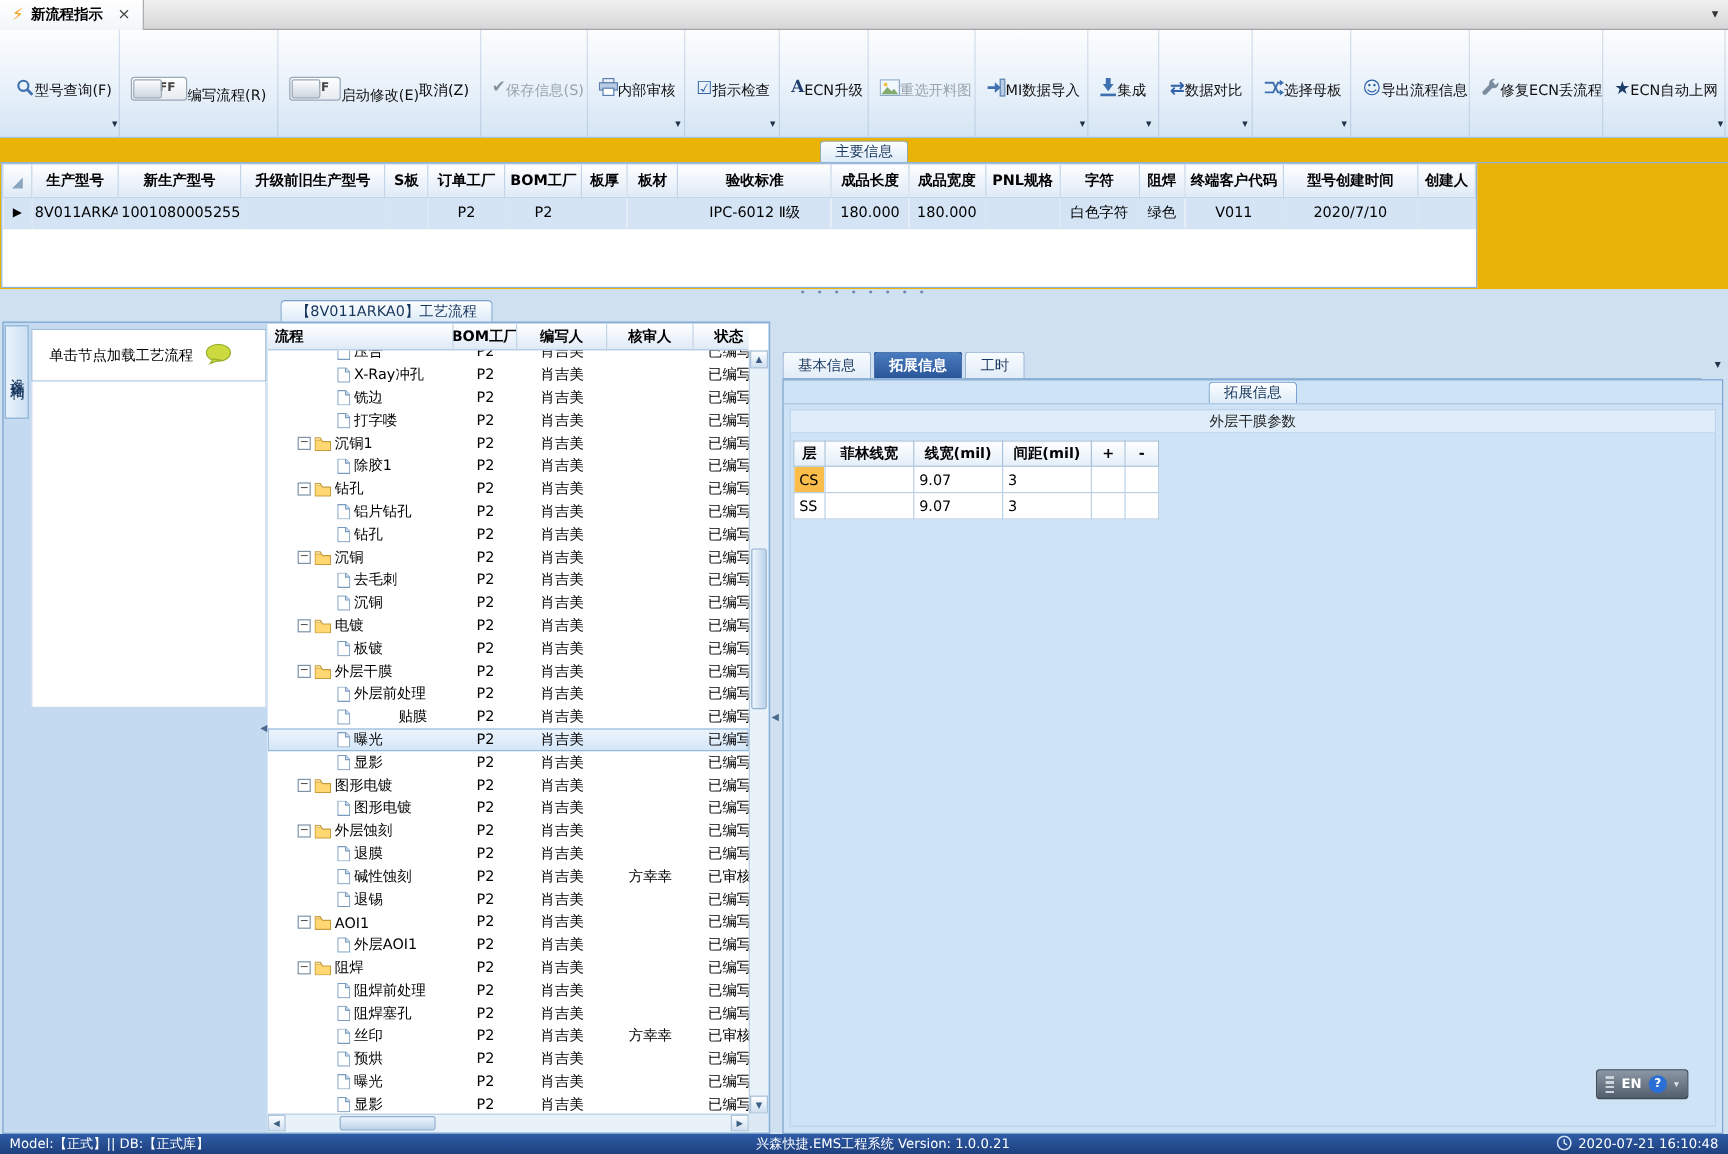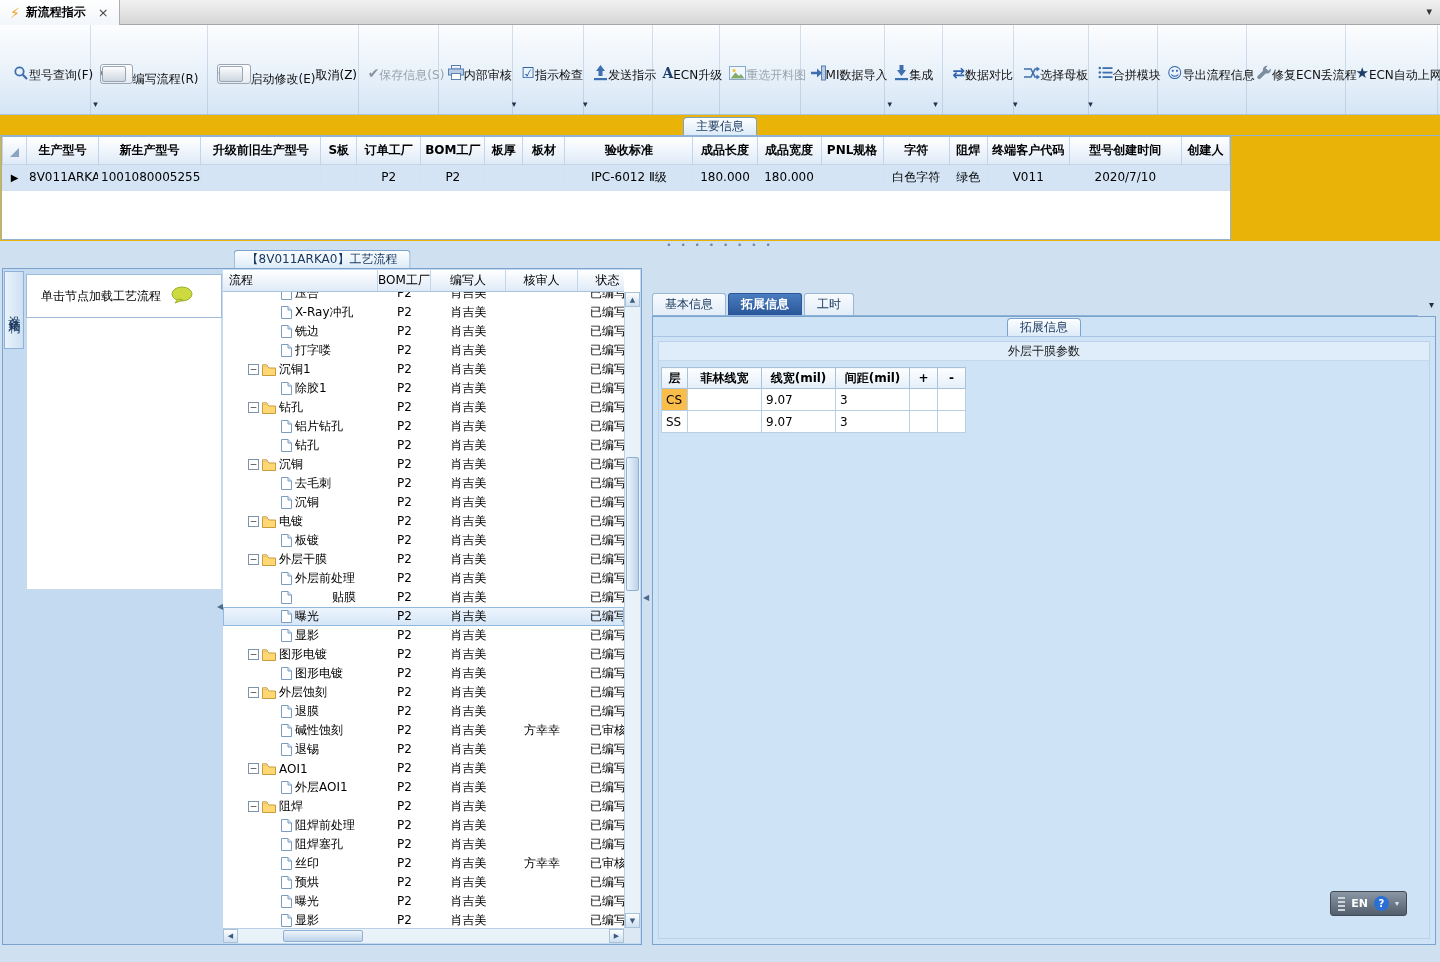--- a/index.html
+++ b/index.html
@@ -51,21 +51,21 @@
 .flow-panel{position:absolute;top:250px;left:2px;width:640px;bottom:17px;}
 .panel-body{position:absolute;top:18px;left:0;right:0;bottom:0;border:1px solid #7aa2cc;background:#c3daf0;overflow:hidden;}
 .side-tab{position:absolute;left:1px;top:2px;width:20px;height:78px;background:linear-gradient(90deg,#eaf3fc,#cde0f2);border:1px solid #8fb3d6;color:#17365d;writing-mode:vertical-rl;text-orientation:upright;display:flex;align-items:center;justify-content:center;letter-spacing:2px;font-size:12px;cursor:pointer;}
 .hint-box{position:absolute;left:23px;top:5px;width:196px;height:44px;background:#fff;border:1px solid #a0bcd8;display:flex;align-items:center;gap:10px;padding:0 6px 0 14px;cursor:pointer;}
 .left-white{position:absolute;left:23px;top:49px;width:196px;height:272px;background:#fff;border:1px solid #c9d9ea;border-top:none;}
 .vsplit{position:absolute;top:0;bottom:0;left:214px;width:6px;display:flex;align-items:center;justify-content:center;color:#4a6a8e;font-size:8px;cursor:col-resize;}
 
 
 .tree-wrap{position:absolute;top:1px;left:220px;right:1px;bottom:1px;background:#fff;overflow:hidden;}
 .tree-header{position:absolute;top:0;left:0;right:16px;height:22px;display:flex;background:linear-gradient(#ffffff,#dfeaf7);border-bottom:1px solid #aac4de;overflow:hidden;}
-.tree-header .hc{border-right:1px solid #c3d5e8;display:flex;align-items:center;justify-content:center;font-weight:normal;overflow:hidden;white-space:nowrap;flex:none;height:100%;text-align:center;}
+.tree-header .hc{border-right:1px solid #c3d5e8;display:flex;align-items:center;justify-content:center;font-weight:bold;overflow:hidden;white-space:nowrap;flex:none;height:100%;text-align:center;}
 .tree-header .hc.first{justify-content:flex-start;padding-left:6px;}
 .tree-body{position:absolute;top:22px;left:0;right:16px;bottom:15px;overflow:hidden;}
 .tree-row{display:flex;height:19px;align-items:center;cursor:pointer;}
 .tree-row.cut{margin-top:-8px;}
 .tree-row.selected{background:linear-gradient(#eef5fd,#d3e5f7);outline:1px solid #93b8de;outline-offset:-1px;}
 .tree-row span{overflow:hidden;white-space:nowrap;}
 .c-flow{display:flex;align-items:center;gap:3px;flex:none;height:100%;}
 .c-cell{flex:none;text-align:center;line-height:19px;}
 .expander{width:11px;height:11px;border:1px solid #7e93a8;background:#fff;font-size:9px;line-height:9px;text-align:center;color:#333;flex:none;}
 .node-ic{display:flex;align-items:center;flex:none;}
@@ -170,29 +170,20 @@
       </div>
       <div class="tb-item">
         <span class="tb-ic">
           <span style="color:#2f62a8;font-size:15px">☑</span>
         </span>
         <span class="tb-label">指示检查</span>
         <span class="tb-drop">▾</span>
       </div>
       <div class="tb-item">
         <span class="tb-ic">
-          <svg width="15" height="16" viewBox="0 0 15 16">
-            <path d="M7.5 0 L12 6 H9.5 V11 H5.5 V6 H3 Z" fill="#3e6fae"></path>
-            <rect x="1" y="13" width="13" height="2.2" fill="#3e6fae"></rect>
-          </svg>
-        </span>
-        <span class="tb-label">发送指示</span>
-      </div>
-      <div class="tb-item">
-        <span class="tb-ic">
           <span style="color:#1f3d6b;font-size:14px;font-weight:bold;font-family:'DejaVu Serif',serif">A</span>
         </span>
         <span class="tb-label">ECN升级</span>
       </div>
       <div class="tb-item disabled">
         <span class="tb-ic">
           <svg width="17" height="14" viewBox="0 0 17 14">
             <rect x="0.5" y="0.5" width="16" height="13" fill="#f2f7fc" stroke="#8aa8c8"></rect>
             <circle cx="5" cy="4.5" r="1.6" fill="#f0c040"></circle>
             <path d="M1.5 12.5 L6.5 6.5 L10 10 L12 8 L15.5 12.5 Z" fill="#82ab70"></path>
@@ -231,33 +222,20 @@
         <span class="tb-ic">
           <svg width="17" height="14" viewBox="0 0 17 14">
             <path d="M1 3 H8 L12 11 H14" fill="none" stroke="#3e6fae" stroke-width="1.6"></path>
             <path d="M1 11 H8 L12 3 H14" fill="none" stroke="#3e6fae" stroke-width="1.6"></path>
             <path d="M13.5 0.5 L17 3 L13.5 5.5 Z" fill="#3e6fae"></path>
             <path d="M13.5 8.5 L17 11 L13.5 13.5 Z" fill="#3e6fae"></path>
           </svg>
         </span>
         <span class="tb-label">选择母板</span>
         <span class="tb-drop">▾</span>
-      </div>
-      <div class="tb-item">
-        <span class="tb-ic">
-          <svg width="15" height="13" viewBox="0 0 15 13">
-            <circle cx="1.8" cy="2" r="1.3" fill="#3e6fae"></circle>
-            <circle cx="1.8" cy="6.5" r="1.3" fill="#3e6fae"></circle>
-            <circle cx="1.8" cy="11" r="1.3" fill="#3e6fae"></circle>
-            <rect x="4.5" y="1.2" width="10" height="1.8" fill="#3e6fae"></rect>
-            <rect x="4.5" y="5.7" width="10" height="1.8" fill="#3e6fae"></rect>
-            <rect x="4.5" y="10.2" width="10" height="1.8" fill="#3e6fae"></rect>
-          </svg>
-        </span>
-        <span class="tb-label">合拼模块</span>
       </div>
       <div class="tb-item">
         <span class="tb-ic">
           <span style="color:#2f62a8;font-size:15px">☺</span>
         </span>
         <span class="tb-label">导出流程信息</span>
       </div>
       <div class="tb-item">
         <span class="tb-ic">
           <svg width="16" height="16" viewBox="0 0 16 16">
@@ -962,14 +940,25 @@
       </div>
       <div class="langbar">
         <span class="grip"></span>
         <span class="lang">EN</span>
         <span class="help">?</span>
         <span class="mini">▾</span>
       </div>
     </div>
   </div>
 
+  <div class="statusbar">
+    <span class="sb-left">Model:【正式】|| DB:【正式库】</span>
+    <span class="sb-center">兴森快捷.EMS工程系统 Version: 1.0.0.21</span>
+    <span class="sb-right">
+      <span><svg width="13" height="13" viewBox="0 0 14 14">
+            <circle cx="7" cy="7" r="6" fill="none" stroke="#d5e2f4" stroke-width="1.4"></circle>
+            <path d="M7 3.5 V7 L9.6 8.6" stroke="#d5e2f4" stroke-width="1.3" fill="none"></path>
+          </svg></span>
+      <span>2020-07-21 16:10:48</span>
+    </span>
+  </div>
 
 </div>
 
 </body></html>

